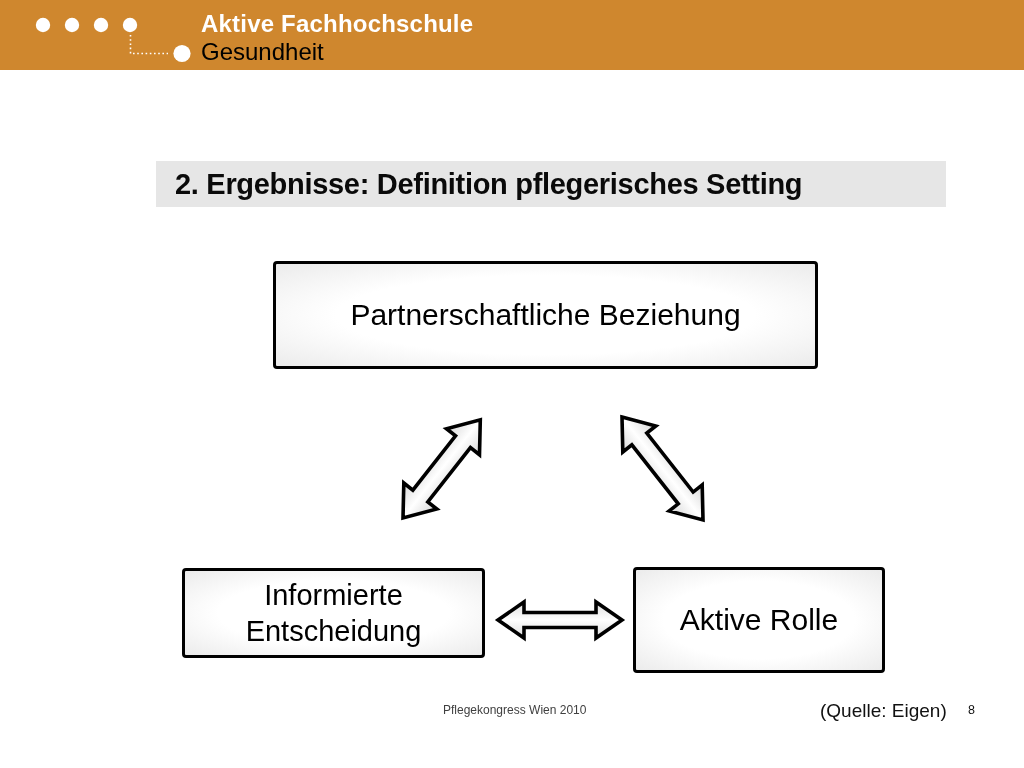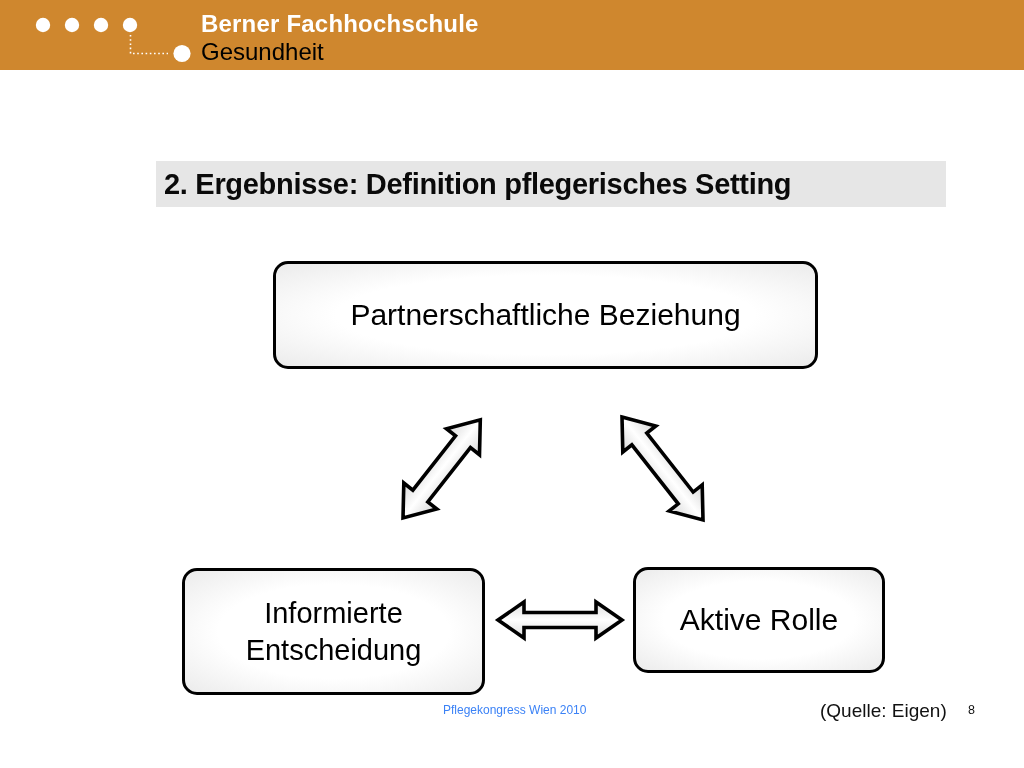--- a/index.html
+++ b/index.html
@@ -26,56 +26,56 @@
   .department{
     position:absolute;left:201px;top:38px;
     font-size:24px;font-weight:normal;color:#000000;white-space:nowrap;
   }
   
   .title-bar{
     position:absolute;left:156px;top:161px;width:790px;height:46px;
     background:var(--title-bg);display:flex;align-items:center;
   }
   .title-bar span{
-    font-size:29px;font-weight:bold;padding-left:8px;white-space:nowrap;letter-spacing:-0.3px;
+    font-size:29px;font-weight:bold;padding-left:19px;white-space:nowrap;letter-spacing:-0.3px;
   }
   
   .node{
     position:absolute;
     border:3.5px solid var(--box-border);
-    border-radius:15px;
+    border-radius:4px;
     background:radial-gradient(ellipse at center,#ffffff 55%,#ebebeb 100%);
     display:flex;align-items:center;justify-content:center;text-align:center;
     font-size:29px;color:#000;line-height:1.25;
     box-sizing:border-box;
   }
   .node-top{left:273px;top:261px;width:545px;height:108px;font-size:30px;}
-  .node-bl{left:182px;top:568px;width:303px;height:127px;padding:0 20px;}
+  .node-bl{left:182px;top:568px;width:303px;height:90px;padding:0 20px;}
   .node-br{left:633px;top:567px;width:252px;height:106px;font-size:30px;}
   .arrow-layer{position:absolute;left:0;top:0;width:1024px;height:768px;pointer-events:none;}
   
-  .footer-left{position:absolute;left:443px;top:703px;font-size:12px;color:#3b82f6;white-space:nowrap;}
+  .footer-left{position:absolute;left:443px;top:703px;font-size:12px;color:#404040;white-space:nowrap;}
   .footer-source{position:absolute;left:820px;top:700px;font-size:19px;color:#111;white-space:nowrap;}
   .footer-page{position:absolute;left:968px;top:703px;font-size:12.5px;color:#111;}
 </style>
 </head>
 <body>
 
 <div class="slide">
 
   <div class="header">
     <svg class="logo-dots" width="260" height="70" viewBox="0 0 260 70" aria-hidden="true">
       <circle cx="43" cy="25" r="7.2" fill="#ffffff"></circle>
       <circle cx="72" cy="25" r="7.2" fill="#ffffff"></circle>
       <circle cx="101" cy="25" r="7.2" fill="#ffffff"></circle>
       <circle cx="130" cy="25" r="7.2" fill="#ffffff"></circle>
       <path d="M130.5,35 L130.5,53.5 L168,53.5" fill="none" stroke="#ffffff" stroke-width="1.6" stroke-dasharray="1.6 2.6"></path>
       <circle cx="182" cy="53.5" r="8.6" fill="#ffffff"></circle>
     </svg>
-    <div class="org-name">Berner Fachhochschule</div>
+    <div class="org-name">Aktive Fachhochschule</div>
     <div class="department">Gesundheit</div>
   </div>
 
   <div class="title-bar">
     <span>2. Ergebnisse: Definition pflegerisches Setting</span>
   </div>
 
   <svg class="arrow-layer" width="1024" height="768" viewBox="0 0 1024 768" aria-hidden="true">
     <defs>
       <linearGradient id="arrowGrad" x1="0" y1="-21" x2="0" y2="21" gradientUnits="userSpaceOnUse">

